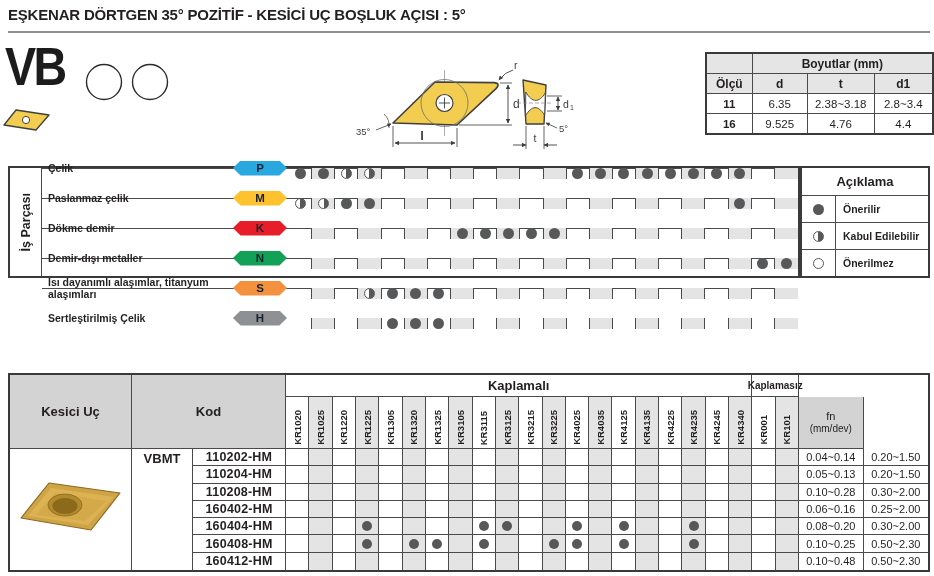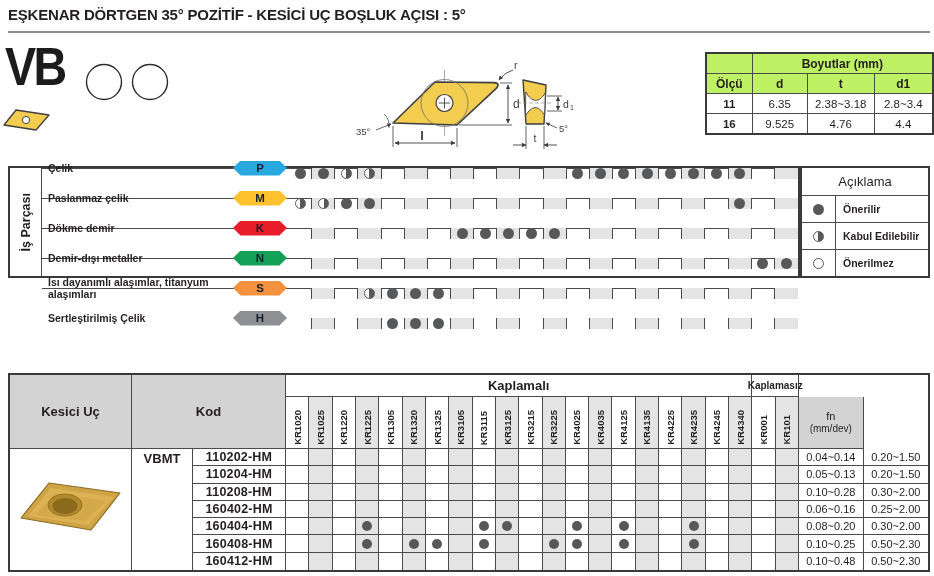--- a/index.html
+++ b/index.html
@@ -17,21 +17,21 @@
   .logo-diamond { position:absolute; left:3px; top:107px; }
 
   
   .drawing { position:absolute; left:350px; top:44px; }
   .dim-txt { font-family:"Liberation Sans",sans-serif; fill:#3d3e40; }
 
   
   table.dims { position:absolute; left:705px; top:52px; border-collapse:collapse; table-layout:fixed; }
   table.dims td { border:1px solid #4a4a4b; height:19px; text-align:center; vertical-align:middle;
                   font-size:11.5px; padding:0 2px; background:#fff; }
-  table.dims td.hd { background:#bef264; font-weight:bold; font-size:12px; }
+  table.dims td.hd { background:#e5e5e5; font-weight:bold; font-size:12px; }
   table.dims td.rowlab { font-weight:bold; }
   table.dims { border:2px solid #3a3a3b; }
 
   
   .materials { position:absolute; left:8px; top:166px; width:792px; height:112px; box-sizing:border-box;
                border:2px solid #3a3a3b; display:flex; }
   .mat-group { width:31px; border-right:1px solid #4a4a4b; display:flex; align-items:center; justify-content:center; }
   .mat-group span { writing-mode:vertical-rl; transform:rotate(180deg); font-weight:bold; font-size:12.5px; }
   .mat-rows { flex:1; display:flex; flex-direction:column;gap:29px; }
   .mat-row { flex:1; display:flex; border-bottom:1px solid #4a4a4b; min-height:0; }
@@ -47,21 +47,21 @@
   .shade { background:#e4e4e4; }
   .dot { width:11px; height:11px; border-radius:50%; background:#57585a; flex:none; }
   .dot.half { width:9px; height:9px; border:1.5px solid #57585a;
               background:linear-gradient(90deg,#fff 0 50%,#57585a 50% 100%); }
   .dot.empty { width:9px; height:9px; border:1.5px solid #57585a; background:#fff; }
 
   
   .legend { position:absolute; left:800px; top:166px; width:130px; height:112px; box-sizing:border-box;
             border:2px solid #3a3a3b; display:flex; flex-direction:column; }
   .legend-title { height:27px; border-bottom:1px solid #4a4a4b; display:flex; align-items:center;
-                  justify-content:center; font-weight:normal; font-size:13px; }
+                  justify-content:center; font-weight:bold; font-size:13px; }
   .legend-row { flex:1; display:flex; border-bottom:1px solid #4a4a4b; }
   .legend-row:last-child { border-bottom:none; }
   .legend-icon { width:33px; border-right:1px solid #4a4a4b; display:flex; align-items:center; justify-content:center; }
   .legend-label { flex:1; display:flex; align-items:center; padding-left:7px; font-weight:bold; font-size:10.5px; }
 
   
   .products { position:absolute; left:8px; top:373px; width:922px; height:199px; box-sizing:border-box;
               border:2px solid #3a3a3b; display:grid;
               grid-template-columns:122px 61px 93px repeat(22,1fr) 64.5px 64.5px;
               grid-template-rows:22px 52px repeat(7,1fr); }

